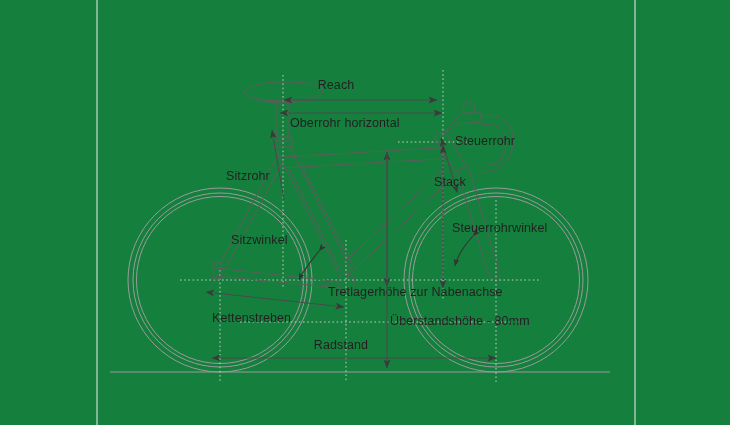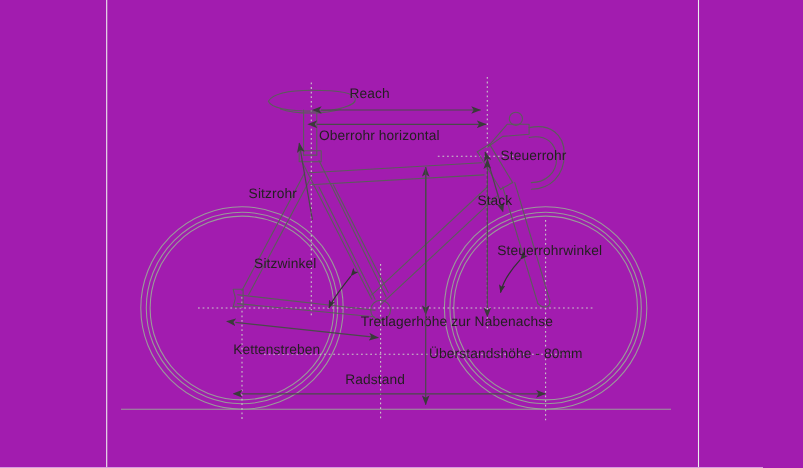--- a/index.html
+++ b/index.html
@@ -4,21 +4,21 @@
 <style>
   html, body {
     margin: 0;
     padding: 0;
     background: #ffffff;
   }
   #page {
     position: relative;
     width: 730px;
     height: 425px;
-    background: #a21caf;
+    background: #15803d;
     font-family: "Liberation Sans", sans-serif;
     overflow: hidden;
   }
   #diagram-svg {
     position: absolute;
     left: 0;
     top: 0;
     width: 730px;
     height: 425px;
   }

